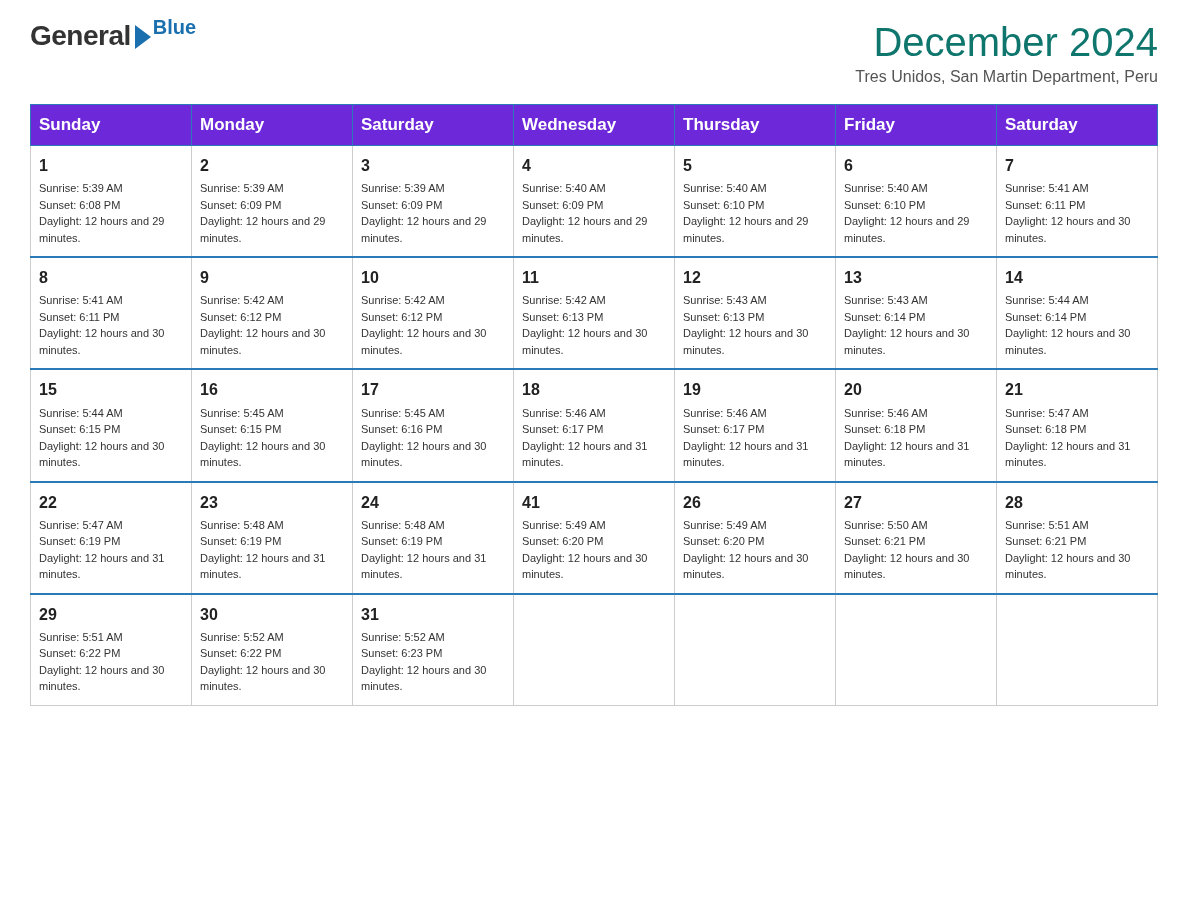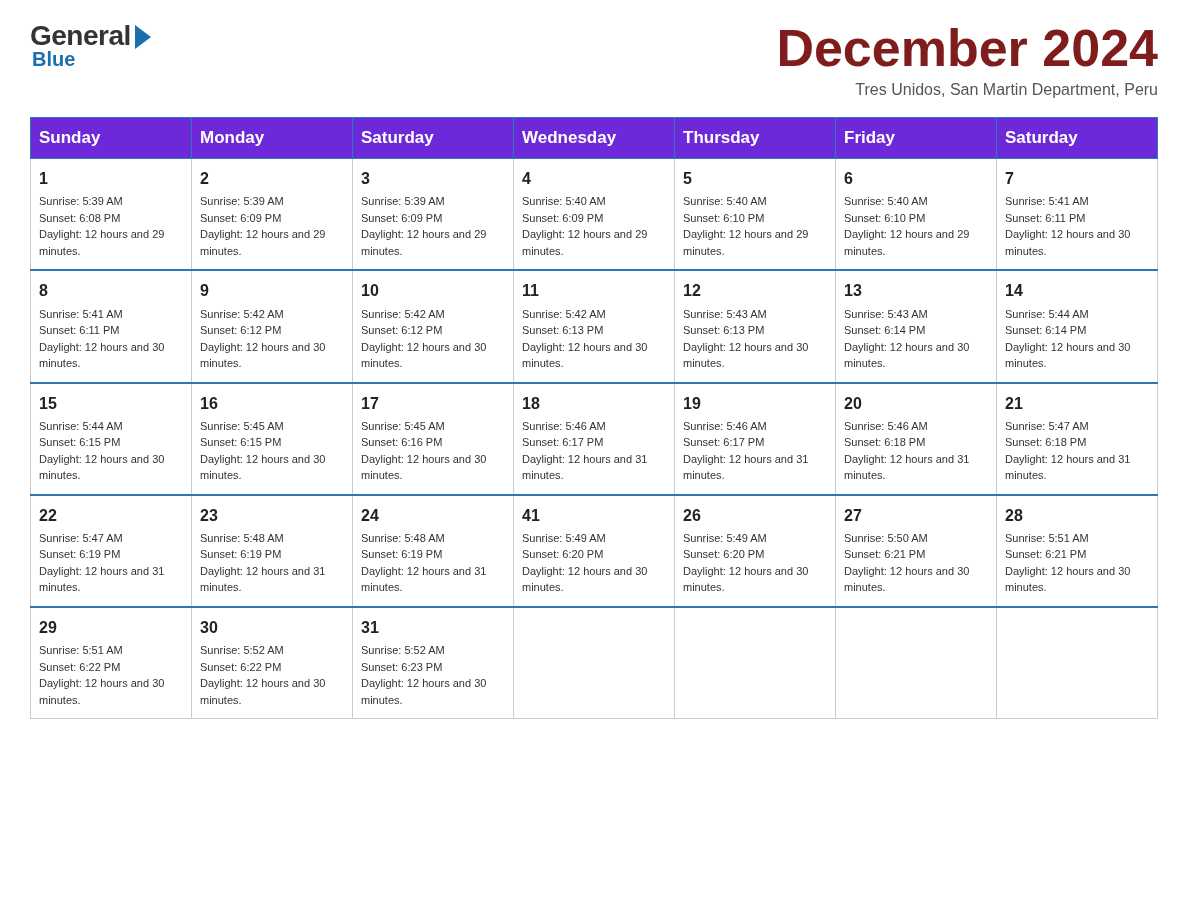--- a/index.html
+++ b/index.html
@@ -11,21 +11,21 @@
       padding: 20px 30px;
     }
     .header-area {
       display: flex;
       justify-content: space-between;
       align-items: flex-start;
       margin-bottom: 18px;
     }
     .logo {
       display: flex;
-      flex-direction: column;
+      flex-direction: row;
       align-items: flex-start;
       justify-content: flex-end;
     }
     .logo-top {
       display: flex;
       align-items: center;
     }
     .logo-general {
       font-size: 28px;
       font-weight: bold;
@@ -45,23 +45,23 @@
       font-size: 20px;
       font-weight: bold;
       color: #1a6faf;
       margin-top: -4px;
       margin-left: 2px;
     }
     .title-area {
       text-align: right;
     }
     .month-title {
-      font-size: 52px;
-      font-weight: bold;
-      color: #7f1d1d;
+      font-size: 40px;
+      font-weight: normal;
+      color: #0f766e;
       line-height: 1.1;
     }
     .location-title {
       font-size: 16px;
       color: #555;
       margin-top: 4px;
     }
     .calendar-table {
       width: 100%;
       border-collapse: collapse;

